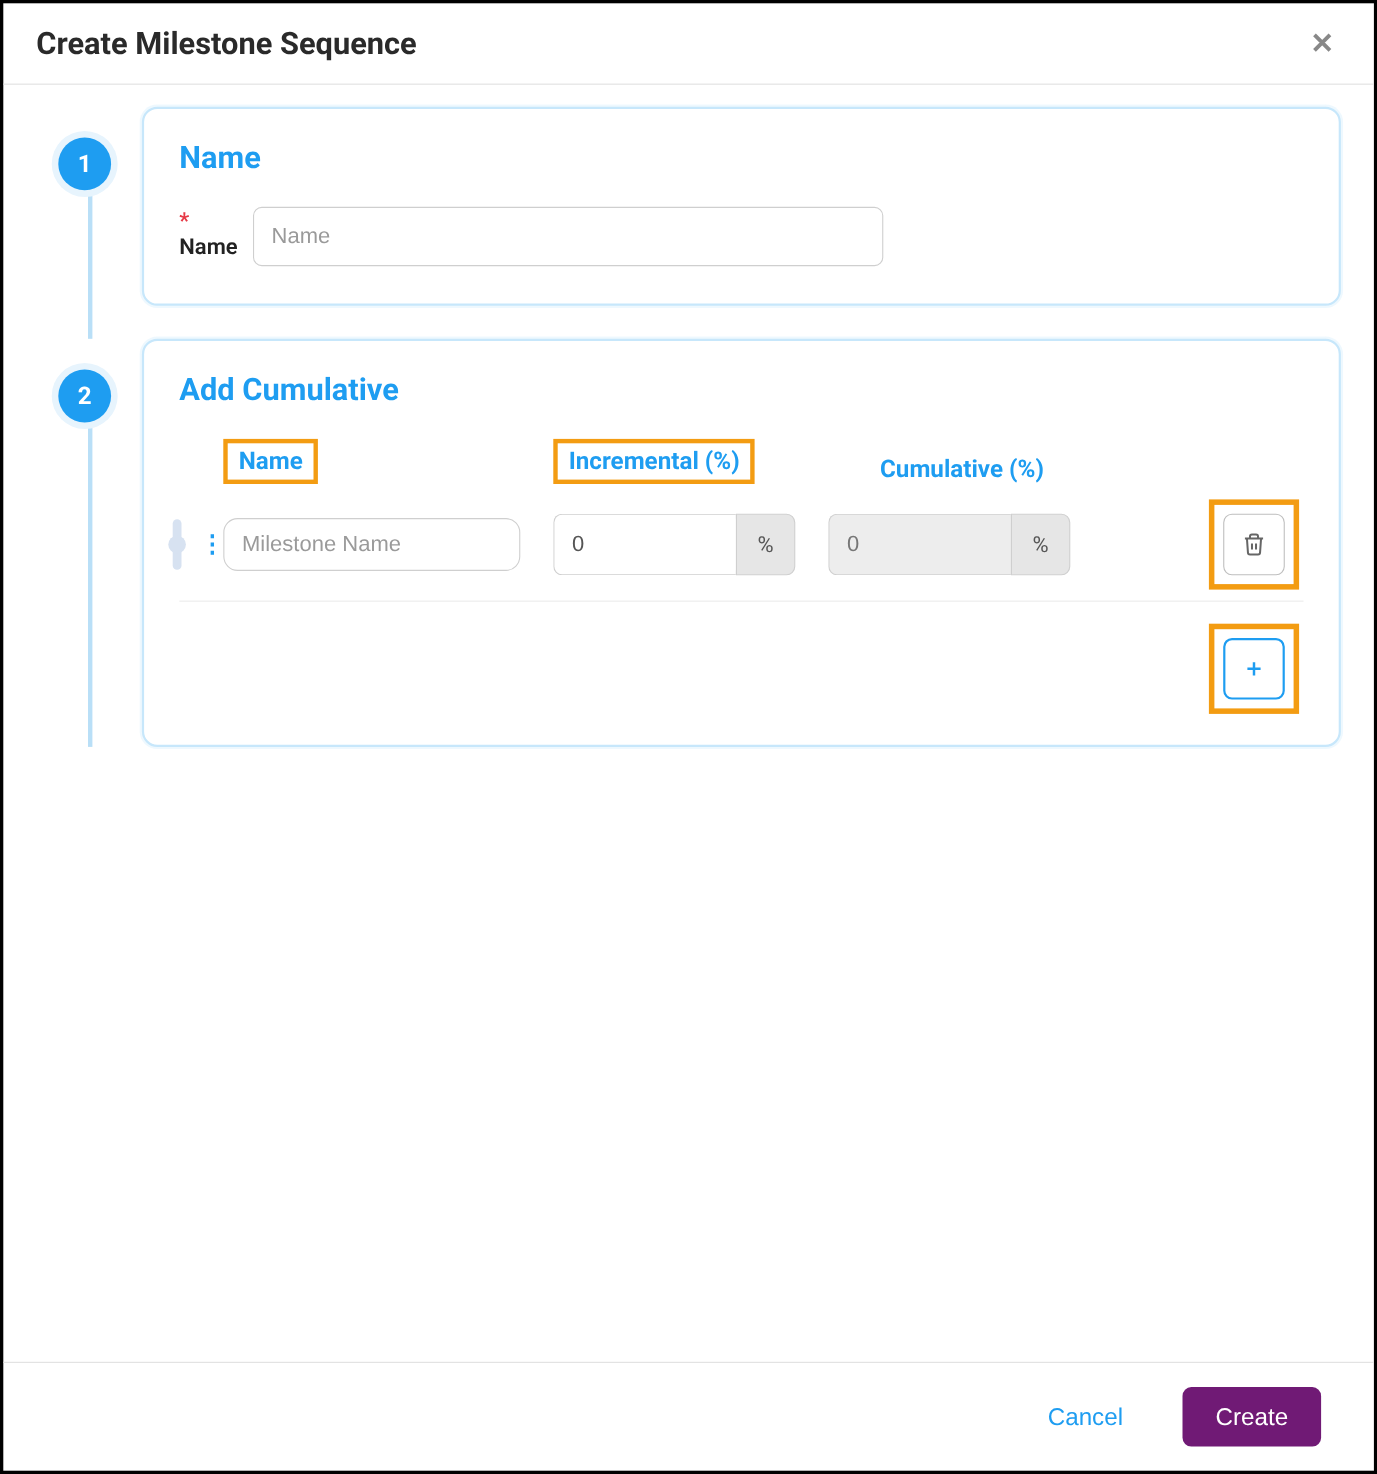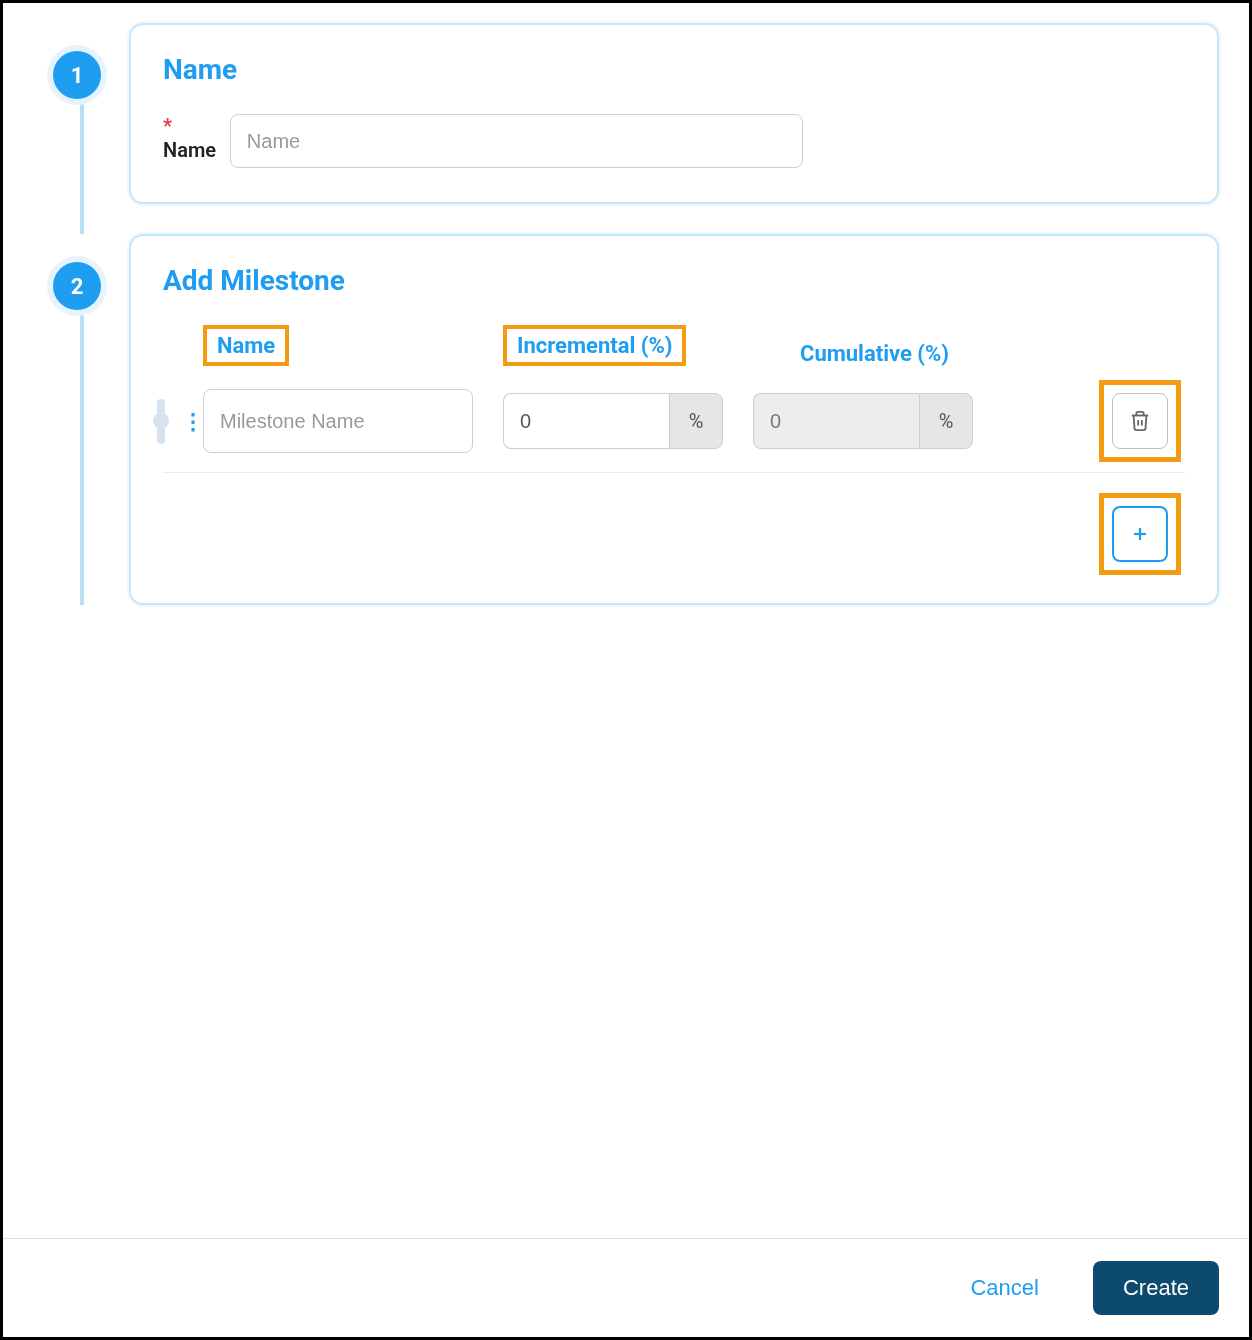--- a/index.html
+++ b/index.html
@@ -233,21 +233,21 @@
     width: 54px;
     background: #e6e6e6;
     border: 1px solid #cfcfcf;
     border-radius: 0 8px 8px 0;
     display: flex;
     align-items: center;
     justify-content: center;
     font-size: 20px;
     color: #555;
   }
-  .ms-name .text-input { height: 64px; }
+  .ms-name .text-input { height: 48px; border-radius: 13px; }
 
   .icon-btn {
     width: 56px;
     height: 56px;
     border: 1px solid #bfbfbf;
     border-radius: 8px;
     background: #fff;
     display: flex;
     align-items: center;
     justify-content: center;
@@ -265,49 +265,53 @@
 
   .add-row {
     display: flex;
     justify-content: flex-end;
     margin-top: 20px;
     padding-right: 4px;
   }
 
   .modal-footer {
     border-top: 1px solid #e0e0e0;
-    padding: 22px 30px;
+    padding: 22px 48px;
     display: flex;
     justify-content: flex-end;
     gap: 24px;
     align-items: center;
   }
   .btn {
     font-size: 22px;
     padding: 14px 30px;
     border-radius: 8px;
     cursor: pointer;
     border: none;
     font-weight: 500;
   }
   .btn-link {
     background: transparent;
     color: #1e9df1;
   }
   .btn-primary {
-    background: #0c4a6e;
+    background: #701a75;
     color: #fff;
   }
   svg { display:block; }
 </style>
 </head>
 <body>
 
 <div class="modal">
 
+  <div class="modal-header">
+    <div class="modal-title">Create Milestone Sequence</div>
+    <div class="close-btn">✕</div>
+  </div>
 
   <div class="modal-body">
     <div class="steps-wrap">
 
       <div class="step">
         <div class="step-line"></div>
         <div class="step-badge">1</div>
         <div class="step-card">
           <div class="card-title">Name</div>
           <div class="form-row">
@@ -319,21 +323,21 @@
               <input class="text-input" placeholder="Name" style="">
             </div>
           </div>
         </div>
       </div>
 
       <div class="step">
         <div class="step-line"></div>
         <div class="step-badge">2</div>
         <div class="step-card">
-          <div class="card-title">Add Milestone</div>
+          <div class="card-title">Add Cumulative</div>
 
           <div class="ms-table">
             <div class="ms-head">
               <div class="col-name-wrap">
                 <span class="hl-box">
                   <span class="col-label">Name</span>
                 </span>
               </div>
               <div class="col-inc-wrap">
                 <span class="hl-box">

